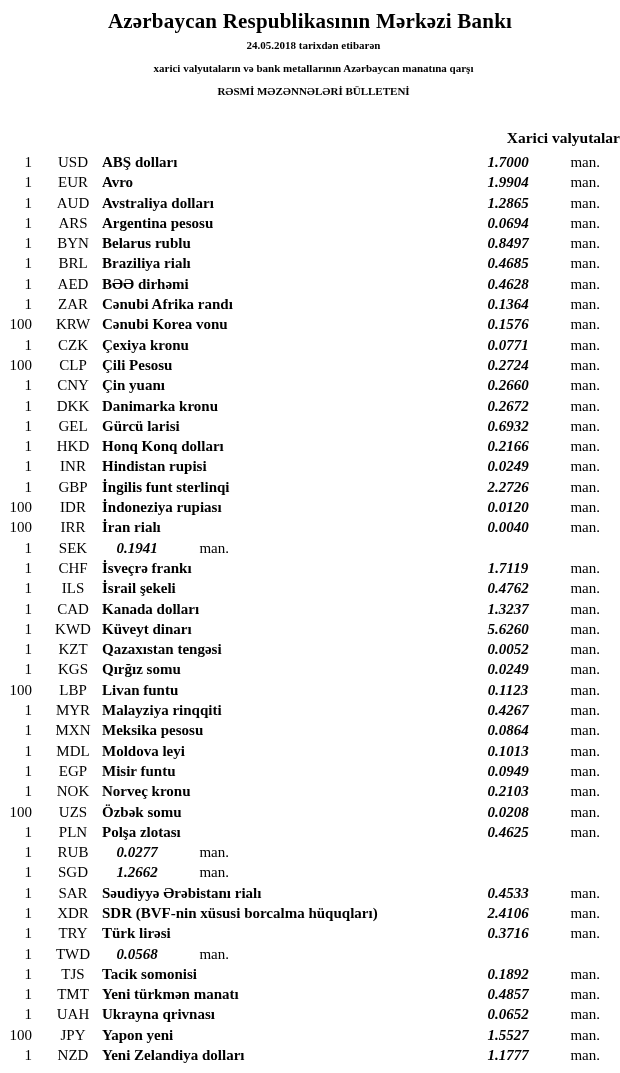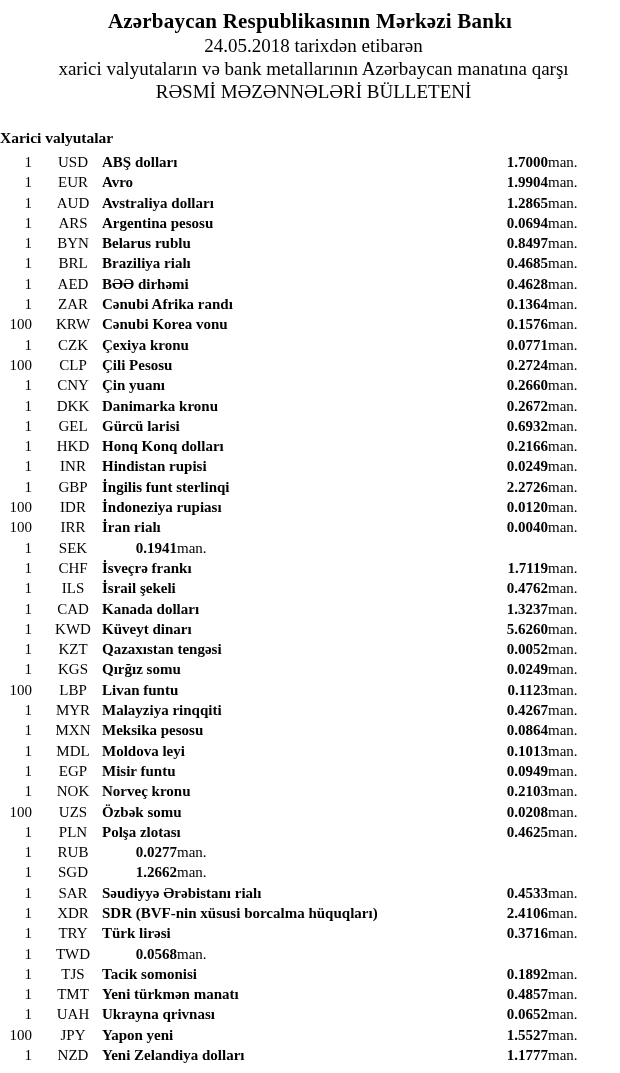--- a/index.html
+++ b/index.html
@@ -14,47 +14,47 @@
   .page { width: 620px; height: 1073px; padding-top: 8px; }
 
   .hdr { text-align: center; }
   .bank-name {
     font-size: 21px;
     font-weight: bold;
     line-height: 26px;
     letter-spacing: 0.2px;
   }
   .hdr-sub {
-    font-size: 19px;
-    font-weight: normal;
+    font-size: 11px;
+    font-weight: bold;
     line-height: 23px;
     padding-left: 7px;
   }
   .section-title {
-    text-align: left;
+    text-align: right;
     font-size: 15.5px;
     font-weight: bold;
     line-height: 18px;
     margin-top: 26px;
   }
 
   .rates-table { margin-top: 5px; }
   .row {
     display: flex;
     align-items: baseline;
     height: 20.3px;
     line-height: 20.3px;
     font-size: 15px;
     padding-right: 20px;
   }
   .cell-qty   { width: 32px; text-align: right; flex: 0 0 auto; }
   .cell-code  { width: 48px; margin-left: 17px; text-align: center; flex: 0 0 auto; }
   .cell-name  { flex: 1 1 auto; margin-left: 5px; white-space: nowrap; overflow: hidden; font-weight: bold; }
-  .cell-rate  { width: 80px; text-align: right; flex: 0 0 auto; font-weight: bold; }
-  .cell-unit  { width: 52px; text-align: left; flex: 0 0 auto; }
+  .cell-rate  { width: 80px; text-align: center; flex: 0 0 auto; font-weight: bold; font-style: italic; }
+  .cell-unit  { width: 52px; text-align: right; flex: 0 0 auto; }
 </style>
 </head>
 <body>
 
 <div class="page">
 
   <div class="hdr">
     <div class="bank-name">Azərbaycan Respublikasının Mərkəzi Bankı</div>
     <div class="hdr-sub">24.05.2018 tarixdən etibarən</div>
     <div class="hdr-sub">xarici valyutaların və bank metallarının Azərbaycan manatına qarşı</div>

